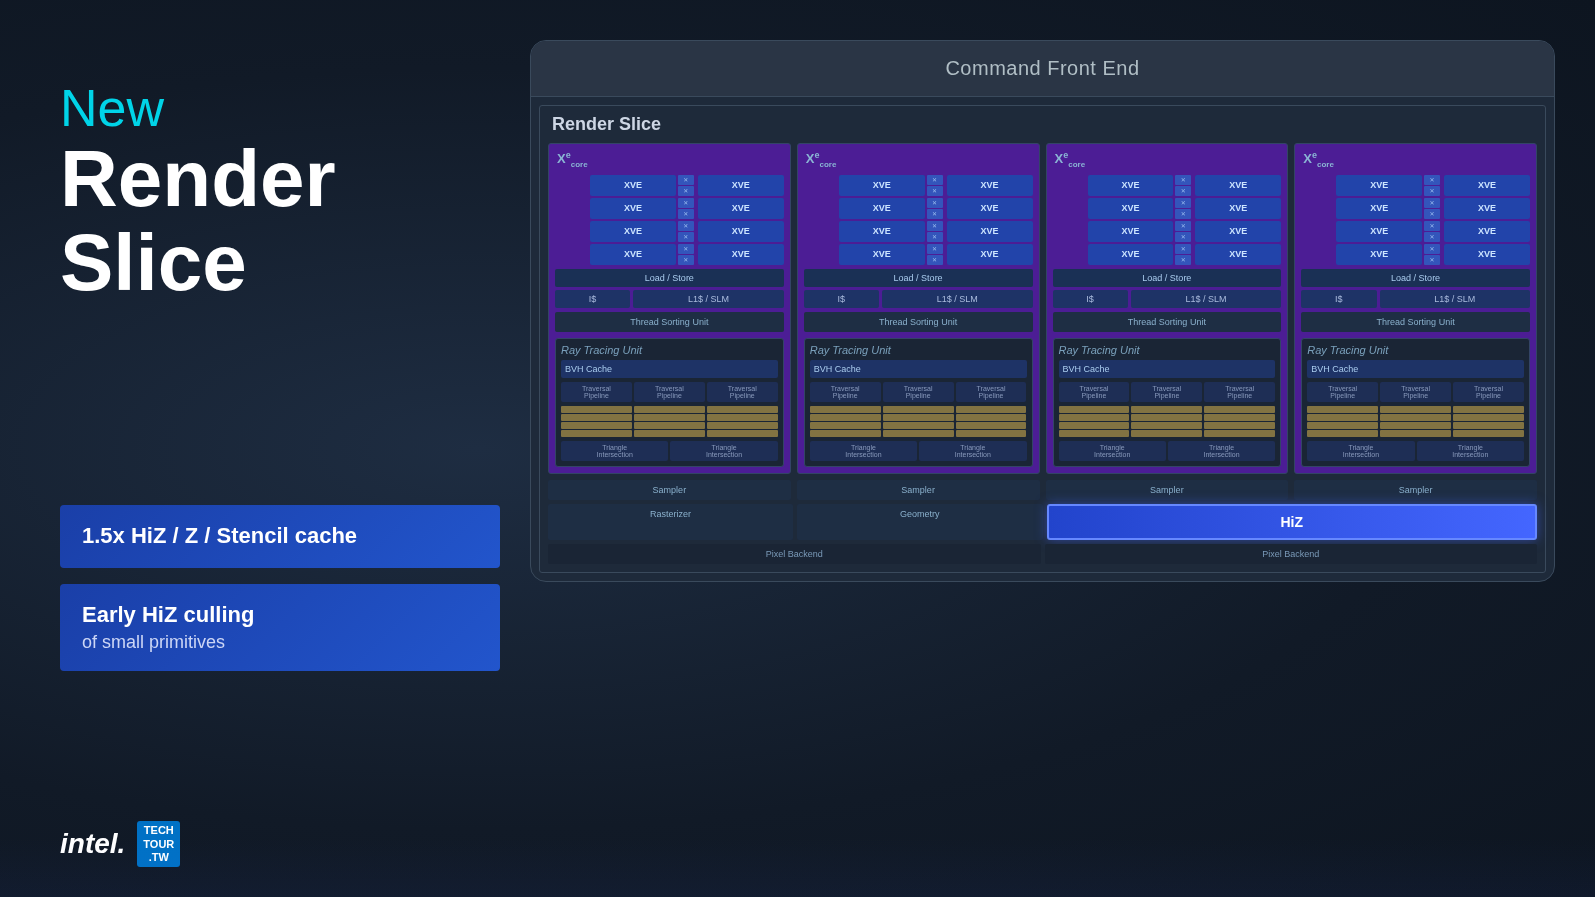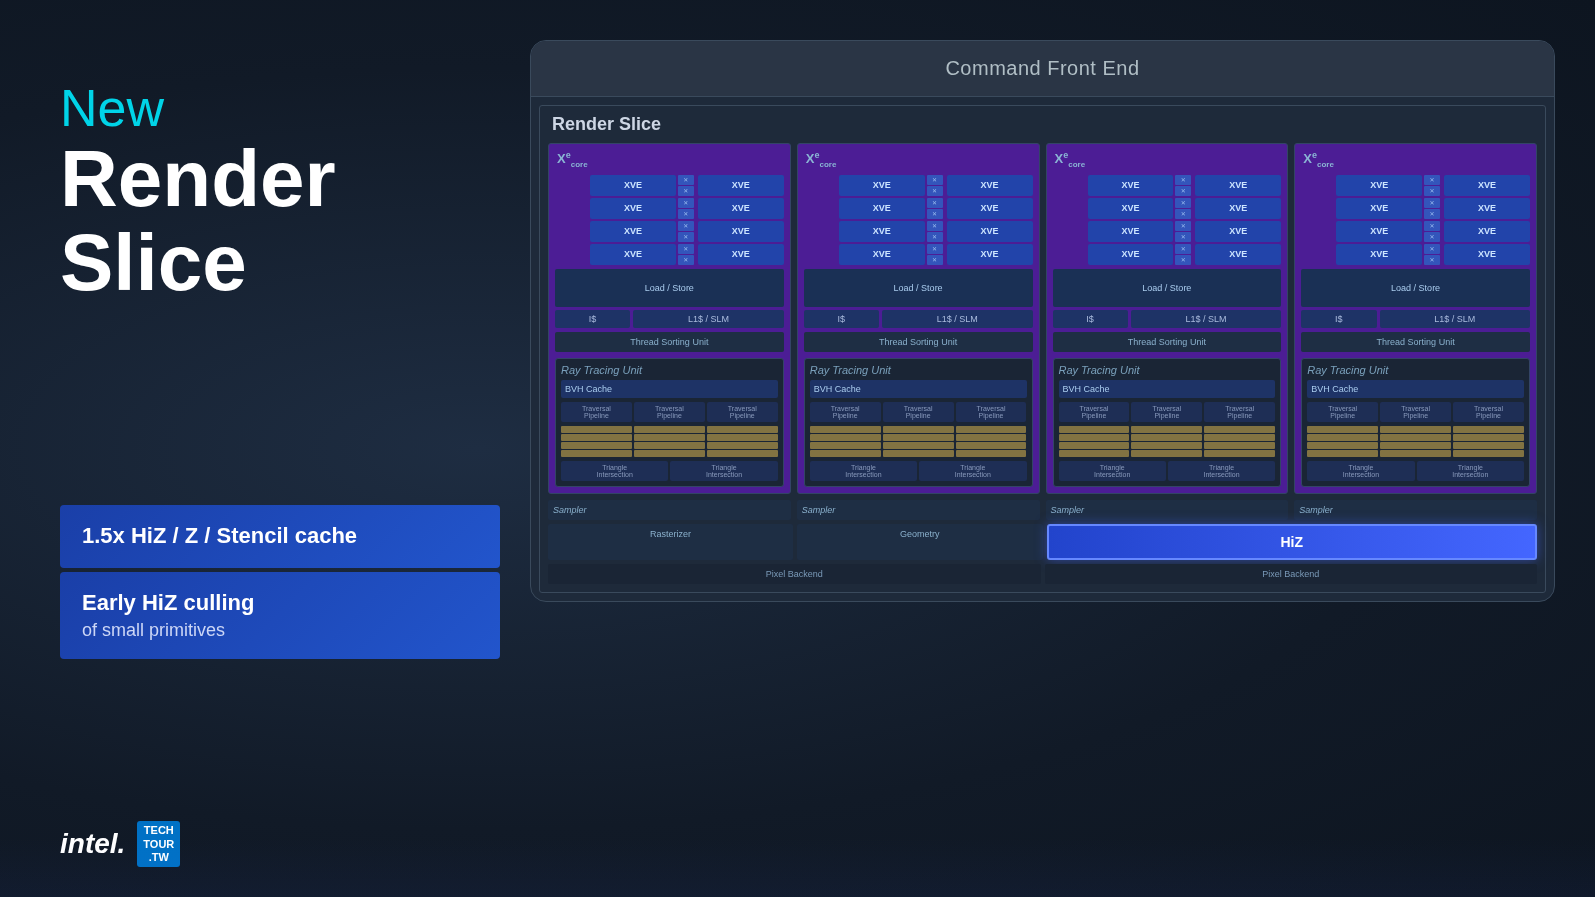--- a/index.html
+++ b/index.html
@@ -50,21 +50,21 @@
       font-size: 80px;
       font-weight: 700;
       color: #ffffff;
       line-height: 1.05;
       margin-bottom: 200px;
     }
 
     .feature-cards {
       display: flex;
       flex-direction: column;
-      gap: 4px;
+      gap: 16px;
       margin-top: 20px;
     }
 
     .feature-card {
       background: linear-gradient(135deg, #1a3fa8 0%, #2255cc 100%);
       padding: 18px 22px;
       border-radius: 4px;
     }
 
     .feature-card-title {
@@ -217,21 +217,21 @@
       text-align: center;
       padding: 4px 2px;
       border-radius: 2px;
     }
 
     .load-store-full {
       background: #1a3055;
       color: #aaccee;
       font-size: 9px;
       text-align: center;
-      padding: 14px;
+      padding: 4px;
       border-radius: 2px;
       margin-top: 4px;
     }
 
     .thread-sort-unit {
       background: #1e2e44;
       color: #8ab0cc;
       font-size: 9px;
       text-align: center;
       padding: 5px;
@@ -333,24 +333,23 @@
       display: grid;
       grid-template-columns: repeat(4, 1fr);
       gap: 6px;
       margin-bottom: 4px;
     }
 
     .sampler-unit {
       background: #1e2e44;
       color: #8ab0cc;
       font-size: 9px;
-      text-align: left;
+      text-align: center;
       padding: 5px;
       border-radius: 2px;
-      font-style: italic;
     }
 
     .geo-unit {
       background: #1e2e44;
       color: #8ab0cc;
       font-size: 9px;
       text-align: center;
       padding: 5px;
       border-radius: 2px;
     }

